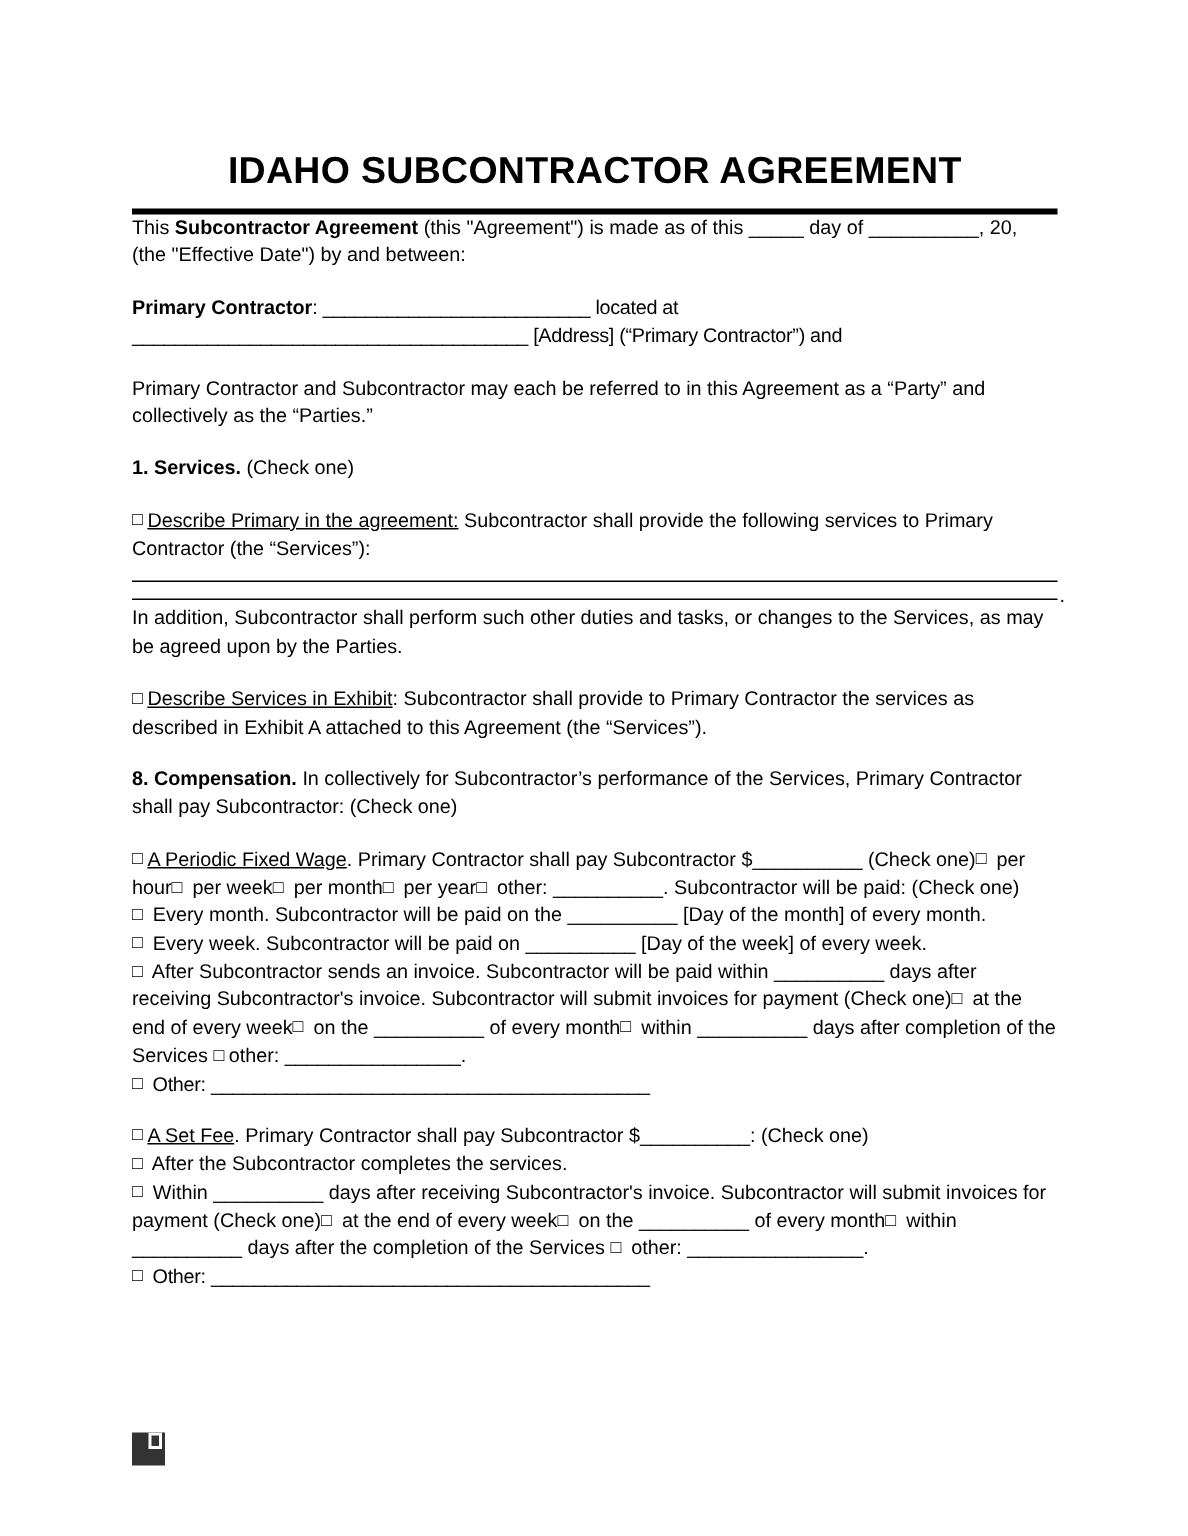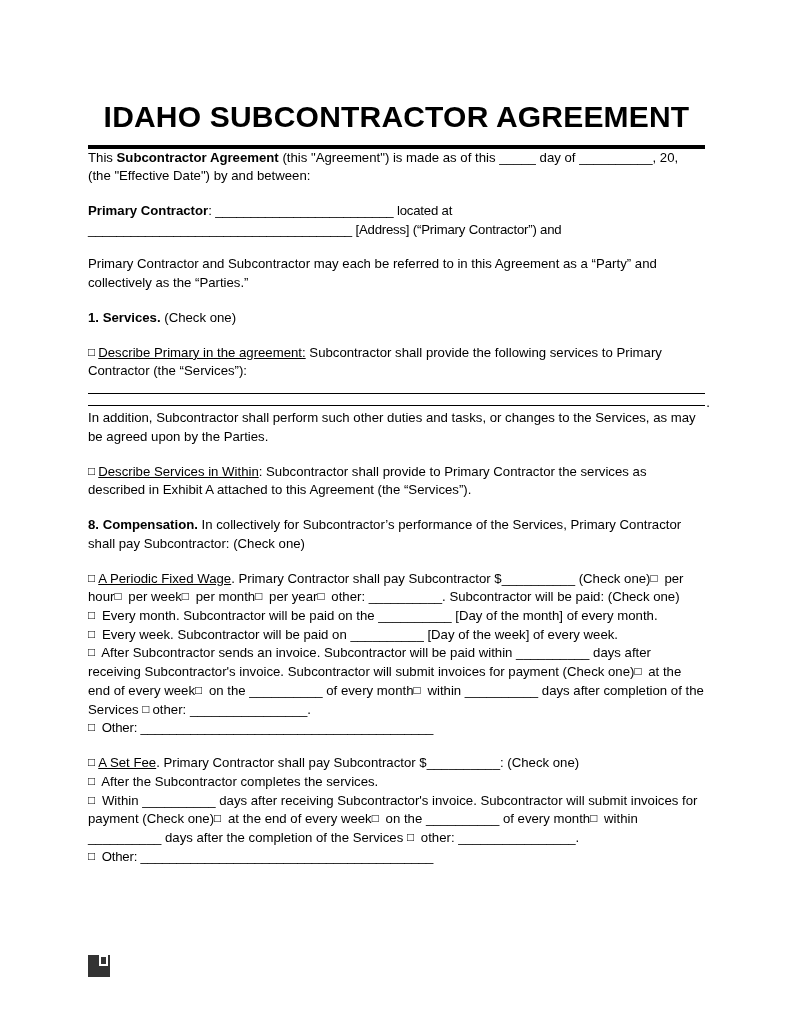--- a/index.html
+++ b/index.html
@@ -19,21 +19,21 @@
   }
   .content {
     position: absolute;
     left: 88px;
     top: 100px;
     width: 617px;
   }
 
   
   .doc-title {
-    font-size: 30px;
+    font-size: 25px;
     font-weight: bold;
     text-align: center;
     letter-spacing: 0.2px;
     line-height: 1.15;
     margin: 0;
     padding: 0 0 6px 0;
     white-space: nowrap;
   }
   .title-rule {
     height: 4px;
@@ -153,21 +153,21 @@
 
     <div class="blank-rule"></div>
     <div class="rule-row">
       <div class="blank-rule second"></div>
       <span class="endmark">.</span>
     </div>
 
     <p class="para" style="margin-top:3px;">In addition, Subcontractor shall perform such other duties and tasks, or changes to the Services, as may be agreed upon by the Parties.</p>
 
     <p class="para">
-      <span class="cb">□</span><span class="u">Describe Services in Within</span><span>: Subcontractor shall provide to Primary Contractor the services as described in Exhibit A attached to this Agreement (the “Services”).</span>
+      <span class="cb">□</span><span class="u">Describe Services in Exhibit</span><span>: Subcontractor shall provide to Primary Contractor the services as described in Exhibit A attached to this Agreement (the “Services”).</span>
     </p>
 
     <p class="para">
       <b>8. Compensation.</b><span> In collectively for Subcontractor’s performance of the Services, Primary Contractor shall pay Subcontractor: (Check one)</span>
     </p>
 
     <p class="line-item">
       <span class="cb">□</span><span class="u">A Periodic Fixed Wage</span><span>. Primary Contractor shall pay Subcontractor $__________ (Check one)</span><span class="cb">□</span><span> per hour</span><span class="cb">□</span><span> per week</span><span class="cb">□</span><span> per month</span><span class="cb">□</span><span> per year</span><span class="cb">□</span><span> other: __________. Subcontractor will be paid: (Check one)</span>
     </p>
 

